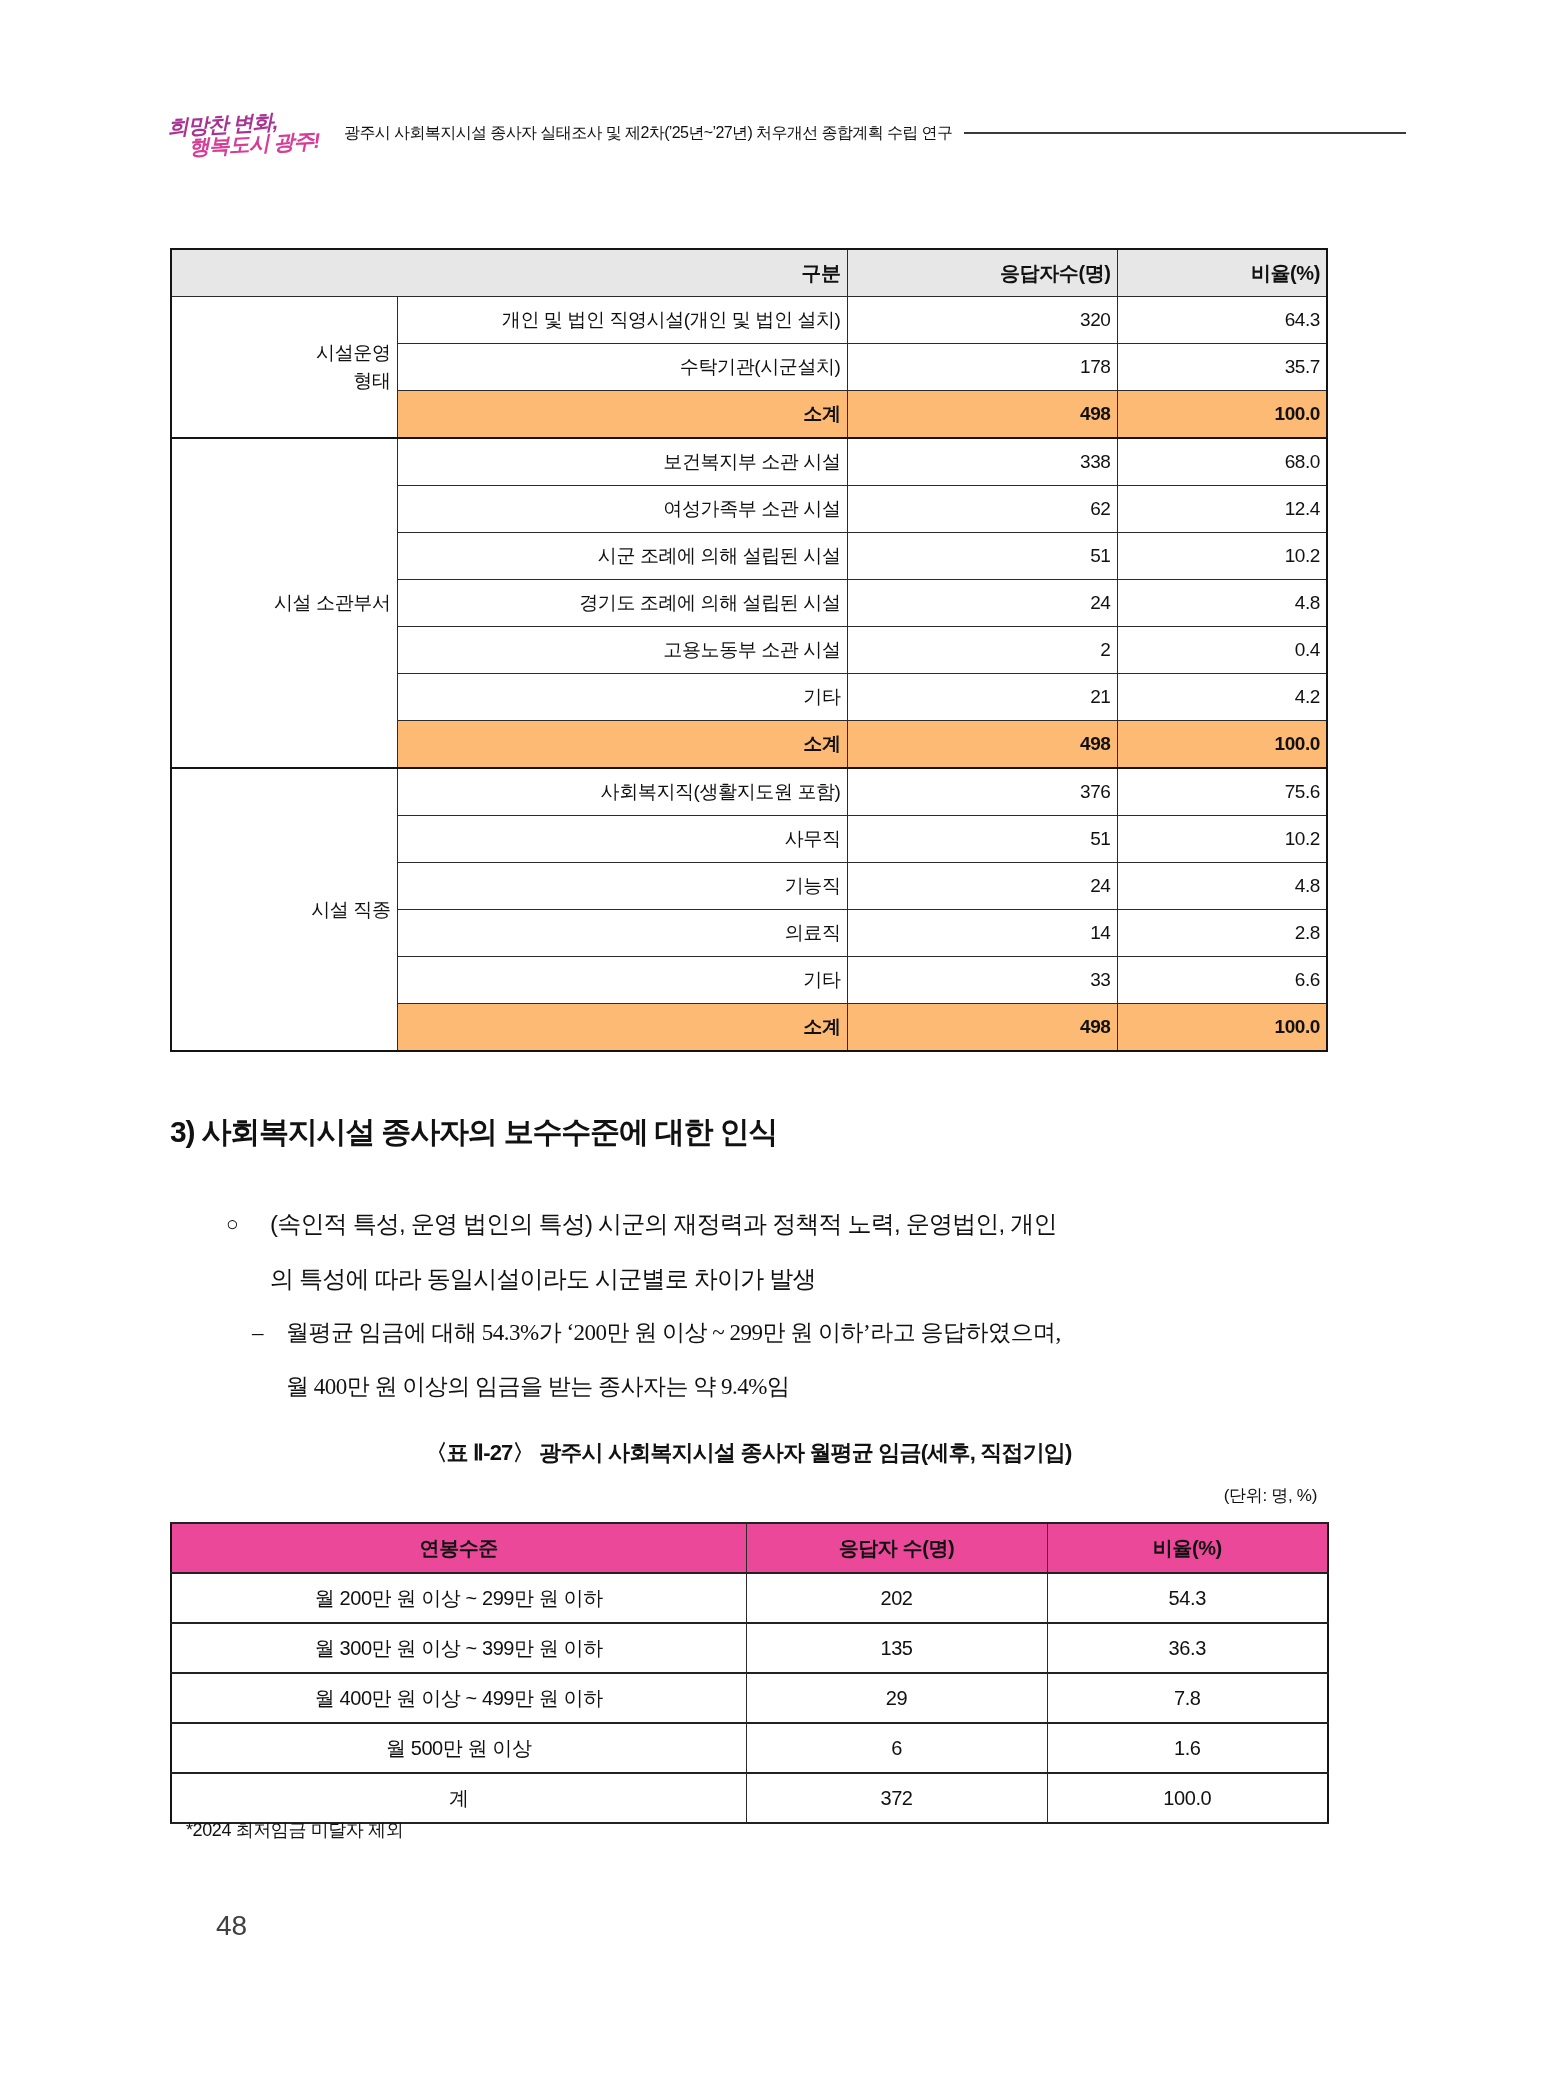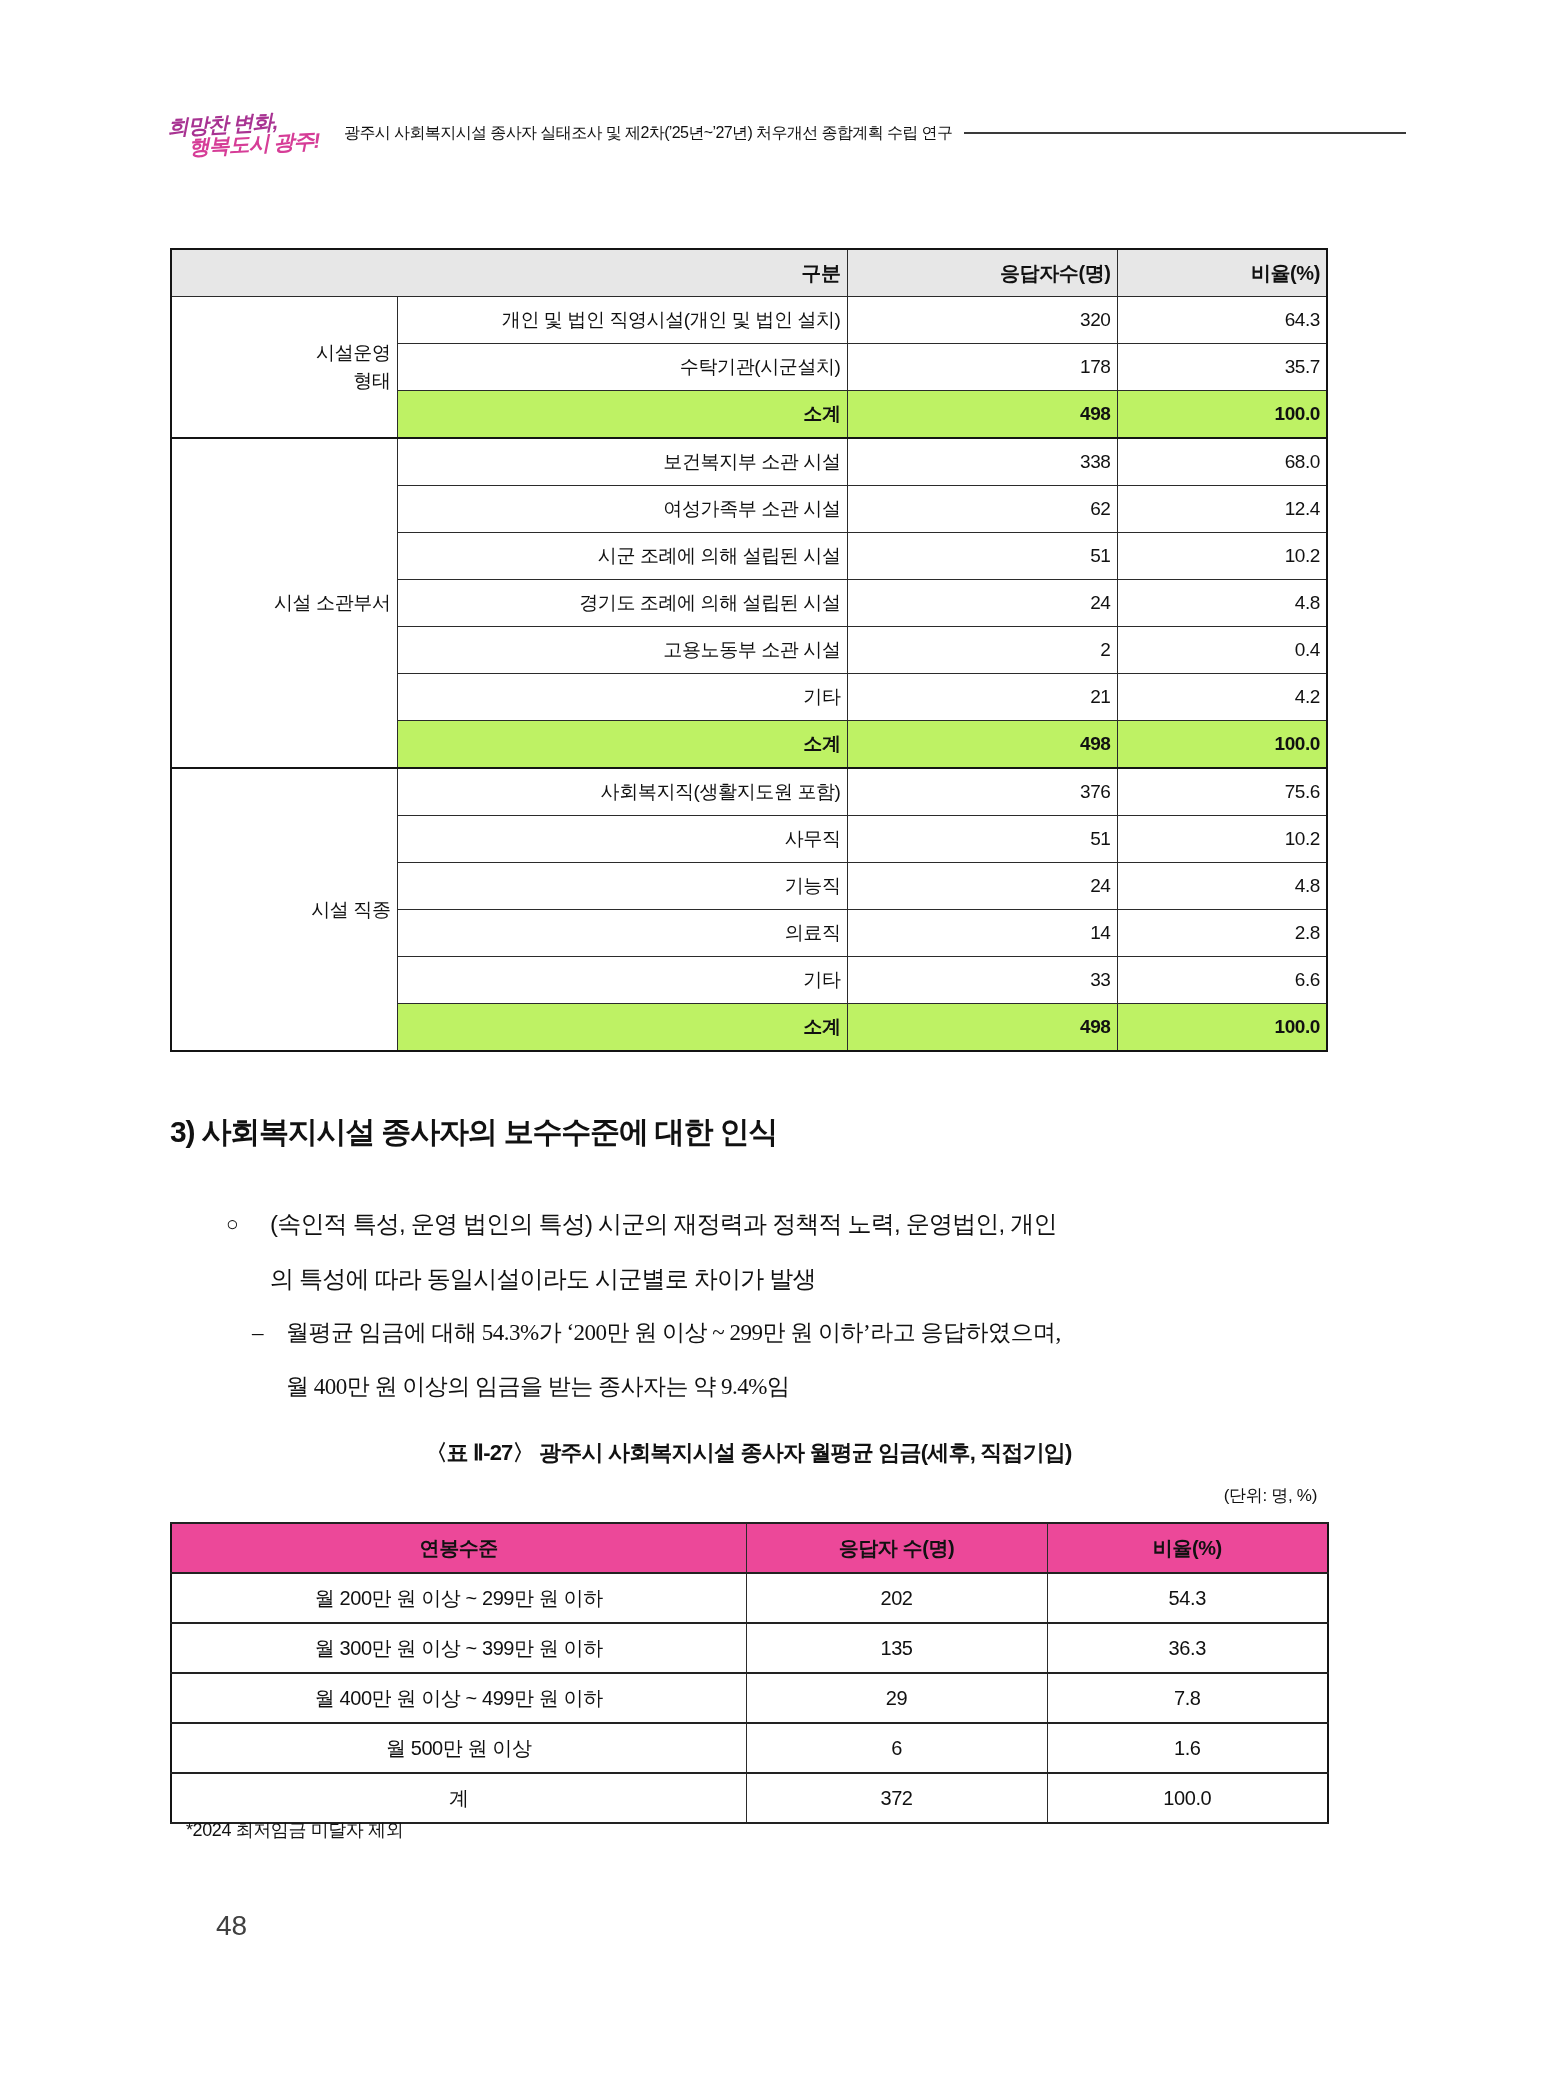--- a/index.html
+++ b/index.html
@@ -13,21 +13,21 @@
   .logo-l2 { color:#d63d97; font-size:21px; margin-left:20px; }
   .doc-title { flex:0 0 auto; font-size:16px; font-weight:400; letter-spacing:-0.6px; white-space:nowrap; margin-left:4px; }
   .header-rule { flex:1 1 auto; height:0; border-top:2px solid #3a3a3a; margin-left:12px; }
 
   
   table { border-collapse:collapse; table-layout:fixed; }
   .table1 { position:absolute; left:170px; top:248px; width:1156px; font-size:19px; border:2px solid #141414; }
   .table1 th, .table1 td { border:1px solid #2b2b2b; height:46px; text-align:right; vertical-align:middle; padding:0 6px; letter-spacing:-0.4px; overflow:hidden; }
   .table1 th { background:#e7e7e7; font-weight:700; font-size:20px; }
   .table1 tr.gstart td { border-top:2px solid #141414; }
-  .table1 tr.sub td { background:#bef264; font-weight:700; }
+  .table1 tr.sub td { background:#fdba74; font-weight:700; }
   .table1 td.glabel { line-height:1.45; white-space:pre-line; }
 
   .table2 { position:absolute; left:170px; top:1522px; width:1157px; font-size:20px; border:2px solid #141414; }
   .table2 th, .table2 td { border-left:1px solid #2b2b2b; border-right:1px solid #2b2b2b; border-top:2px solid #222; border-bottom:2px solid #222; height:48px; text-align:center; vertical-align:middle; padding:0 6px; letter-spacing:-0.4px; }
   .table2 th { background:#ec4899; font-weight:700; }
 
   
   .sec-heading { position:absolute; left:170px; top:1112px; font-size:30px; font-weight:700; letter-spacing:-1.2px; }
 
   .bullet1 { position:absolute; left:226px; top:1196px; display:flex; font-size:24px; letter-spacing:-0.8px; line-height:55px; }

